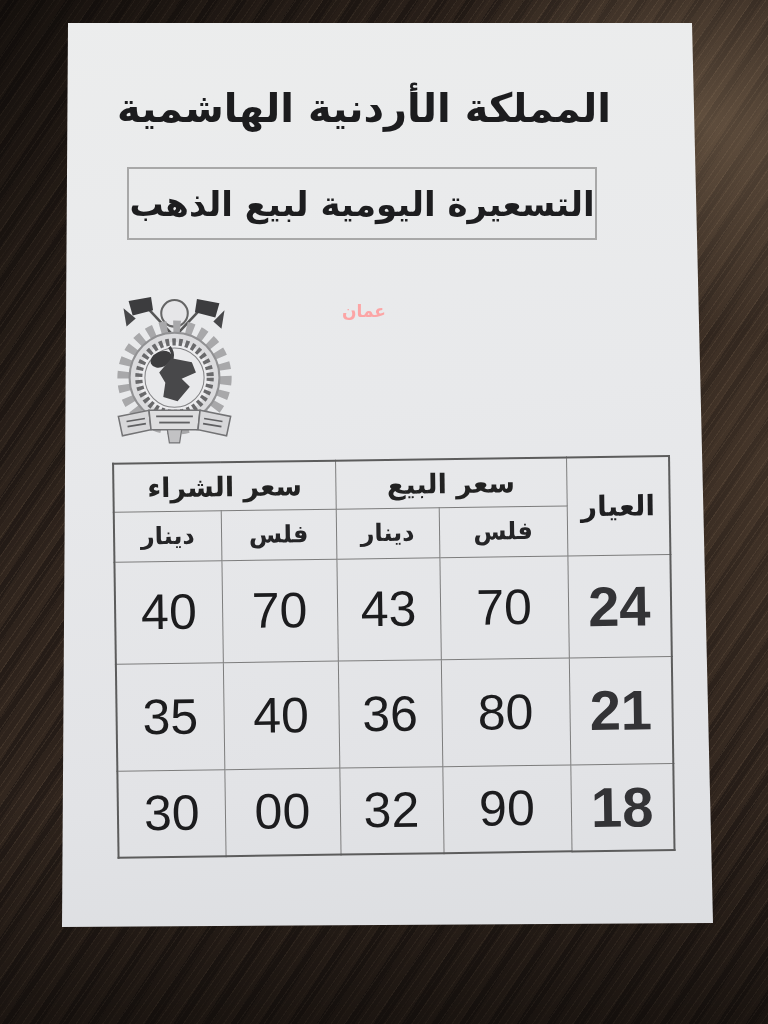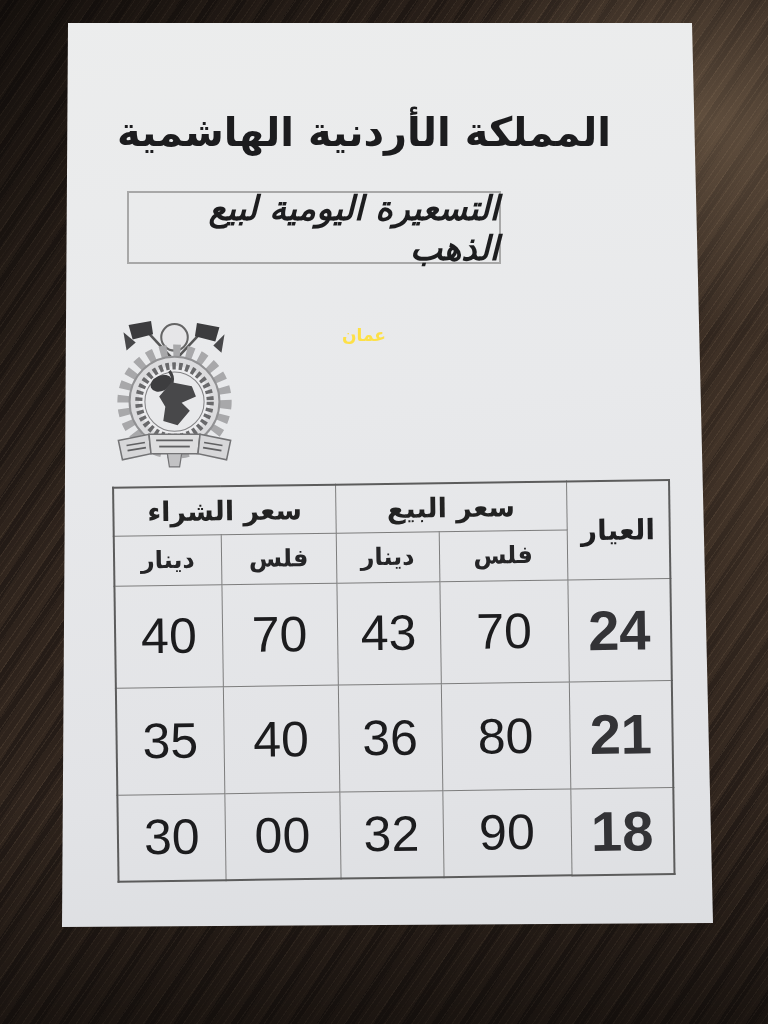--- a/index.html
+++ b/index.html
@@ -29,44 +29,44 @@
   }
   
   .paper{
     position:absolute;inset:0;z-index:1;
     clip-path:polygon(68px 23px, 692px 23px, 713px 923px, 62px 927px);
     background:
       linear-gradient(90deg, rgba(0,0,0,0.06) 0%, rgba(0,0,0,0) 7%, rgba(0,0,0,0) 93%, rgba(0,0,0,0.05) 100%),
       linear-gradient(175deg, #eceded 0%, #e8e9eb 40%, #e2e3e6 75%, #d9dbde 100%);
     filter:drop-shadow(0 7px 9px rgba(0,0,0,0.55));
   }
-  .content{position:absolute;inset:0;z-index:2;color:#1a1a1b;margin-top:24px;}
+  .content{position:absolute;inset:0;z-index:2;color:#1a1a1b;}
 
   .title{
     position:absolute;left:64px;top:80px;width:636px;
     text-align:center;padding-right:36px;box-sizing:border-box;
     direction:rtl;font-weight:bold;font-size:40px;line-height:1.4;
     color:#1c1c1e;letter-spacing:-1px;
   }
   .subtitle-box{
-    position:absolute;left:127px;top:167px;width:374px;height:73px;
+    position:absolute;left:127px;top:167px;width:470px;height:73px;
     border:2px solid #a8a8a8;box-sizing:border-box;
-    display:flex;align-items:center;justify-content:center;font-style:italic;
+    display:flex;align-items:center;justify-content:center;
   }
   .subtitle-text{
     direction:rtl;font-weight:bold;font-size:34px;color:#1d1d1f;letter-spacing:-1px;
   }
   .assoc{
     position:absolute;left:40px;top:250px;width:690px;
     text-align:center;direction:rtl;font-weight:bold;font-size:21px;
     color:#222;white-space:nowrap;
   }
   .city{
     position:absolute;left:64px;top:301px;width:600px;
-    text-align:center;direction:rtl;font-weight:bold;font-size:17px;color:#fde047;
+    text-align:center;direction:rtl;font-weight:bold;font-size:17px;color:#fca5a5;
   }
   .emblem{
     position:absolute;left:110px;top:296px;width:128px;height:148px;opacity:0.92;
   }
   
   .tblwrap{
     position:absolute;left:112px;top:455px;width:556px;
     transform:rotate(-0.8deg);transform-origin:top right;
   }
   table.price{

